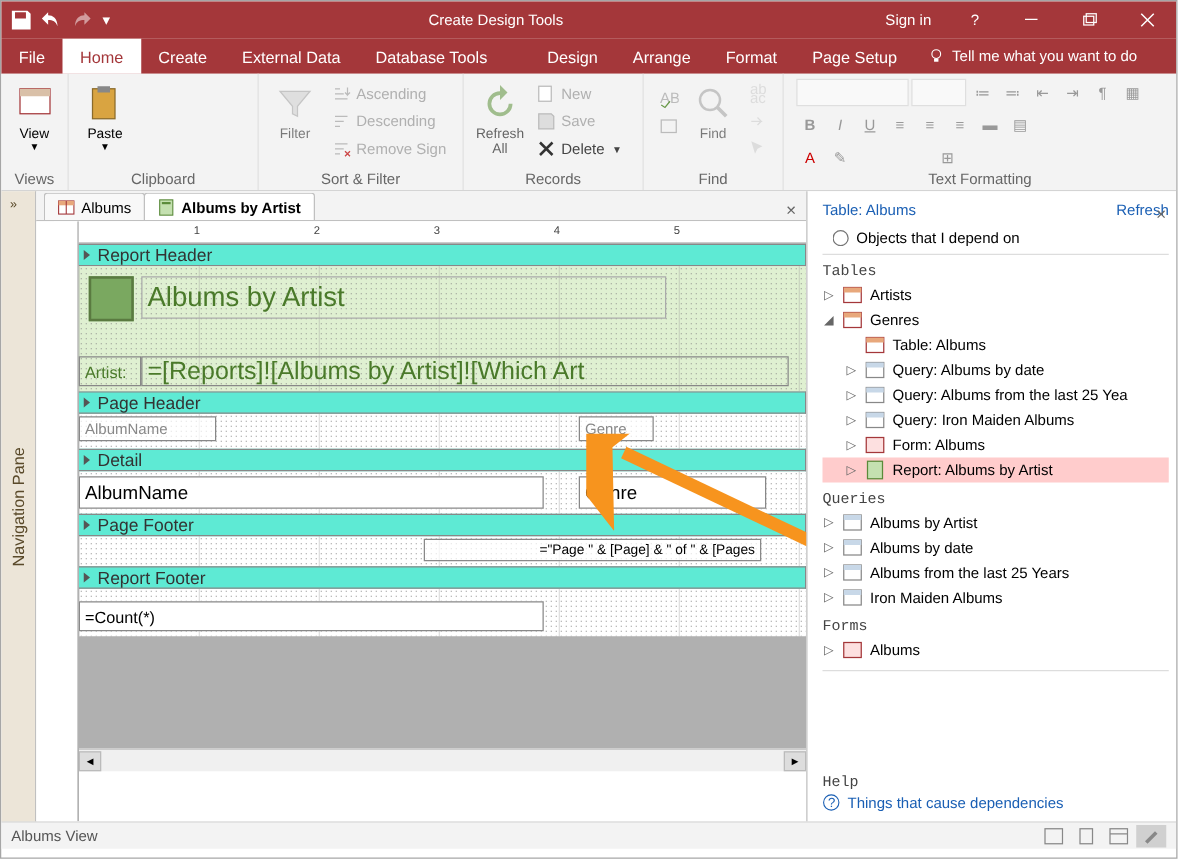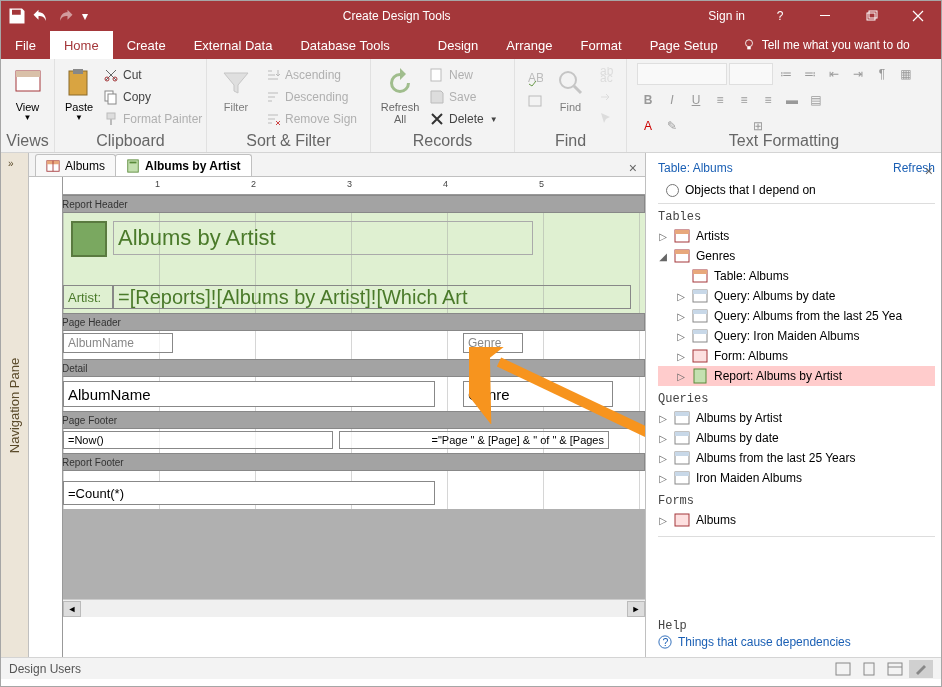--- a/index.html
+++ b/index.html
@@ -13,21 +13,21 @@
 .win-btns{display:flex;}
 .win-btn{width:46px;height:30px;display:flex;align-items:center;justify-content:center;cursor:pointer;}
 .win-btn svg{fill:#fff;}
 .signin{padding:0 12px;font-size:12px;}
 .tabs{height:28px;background:#a4373a;display:flex;align-items:stretch;}
 .tab{padding:0 14px;display:flex;align-items:center;color:#fff;cursor:pointer;font-size:13px;}
 .tab.active{background:#fff;color:#a4373a;}
 .tellme{display:flex;align-items:center;color:#fff;padding:0 10px;font-size:12px;gap:6px;}
 .ribbon{height:94px;background:#f3f3f3;border-bottom:1px solid #d4d4d4;display:flex;}
 .rgroup{border-right:1px solid #e1e1e1;padding:4px 8px 0 8px;display:flex;flex-direction:column;position:relative;}
-.rgroup-label{position:absolute;bottom:2px;left:0;right:0;text-align:center;color:#666;font-size:16px;}
+.rgroup-label{position:absolute;bottom:2px;left:0;right:0;text-align:center;color:#666;font-size:12px;}
 .rgroup-body{flex:1;display:flex;align-items:flex-start;gap:4px;}
 .rbig{width:42px;text-align:center;cursor:pointer;padding-top:4px;}
 .rbig-icon{width:32px;height:32px;margin:0 auto 2px;}
 .rbig-label{font-size:11px;line-height:12px;}
 .rstack{display:flex;flex-direction:column;gap:2px;padding-top:2px;}
 .rsmall{display:flex;align-items:center;gap:4px;padding:2px 4px;cursor:pointer;color:#444;font-size:12px;white-space:nowrap;}
 .rsmall.disabled{color:#b0b0b0;}
 .rsmall-icon{width:16px;height:16px;flex-shrink:0;}
 .fmtgroup{padding:4px 10px 16px;}
 .fmt-row{display:flex;align-items:center;gap:2px;margin-bottom:4px;}
@@ -41,21 +41,21 @@
 .design-area{flex:1;display:flex;flex-direction:column;}
 .doc-tabs{height:24px;background:#f3f3f3;display:flex;align-items:flex-end;padding-left:6px;border-bottom:1px solid #c0c0c0;}
 .doc-tab{height:22px;padding:0 10px;display:flex;align-items:center;gap:5px;border:1px solid #c0c0c0;border-bottom:none;background:#f8f8f8;cursor:pointer;font-size:12px;border-radius:3px 3px 0 0;margin-right:-1px;}
 .doc-tab.active{background:#fff;font-weight:bold;z-index:2;}
 .doc-tab-icon{width:14px;height:14px;}
 .doc-close{margin-left:auto;padding:0 8px;cursor:pointer;color:#666;font-size:14px;}
 .doc-tabs-bar{flex:1;display:flex;align-items:center;}
 .design-canvas{flex:1;background:#fff;position:relative;overflow:hidden;}
 .ruler-h{height:18px;background:#fff;border-bottom:1px solid #999;margin-left:34px;position:relative;font-size:9px;color:#444;}
 .ruler-num{position:absolute;top:2px;font-size:9px;}
-.section-band{height:18px;background:#a3a3a3;border:1px solid #888;border-left:none;margin-left:18px;display:flex;align-items:center;padding-left:4px;font-size:10px;color:#333;gap:4px;}
+.section-band{height:18px;background:#5eead4;border:1px solid #888;border-left:none;margin-left:34px;display:flex;align-items:center;padding-left:4px;font-size:14px;color:#333;gap:4px;}
 .section-band::before{content:"";width:0;height:0;border-left:5px solid #555;border-top:4px solid transparent;border-bottom:4px solid transparent;display:inline-block;margin-right:2px;}
 .section-body{margin-left:34px;position:relative;background-image:radial-gradient(circle,#888 0.5px,transparent 0.5px);background-size:4px 4px;}
 .ruler-v{position:absolute;left:14px;top:0;bottom:0;width:20px;background:#fff;border-right:1px solid #999;}
 .grid-overlay{position:absolute;inset:0;background-image:linear-gradient(to right,#999 1px,transparent 1px);background-size:96px 100%;pointer-events:none;opacity:0.4;}
 .rh-body{height:100px;background-color:#dff0d1;}
 .ctrl{position:absolute;border:1px solid #888;background:rgba(255,255,255,0.7);display:flex;align-items:center;padding:0 4px;overflow:hidden;}
 .rh-title{left:50px;top:8px;width:420px;height:34px;font-size:22px;color:#4a7a2a;background:transparent;border:1px solid #aaa;}
 .rh-icon{position:absolute;left:8px;top:8px;width:36px;height:36px;background:#7aa860;border:2px solid #5a7a40;}
 .rh-artist-lbl{left:0;top:72px;width:50px;height:24px;font-size:13px;color:#4a7a2a;background:transparent;}
 .rh-artist-val{left:50px;top:72px;width:518px;height:24px;font-size:20px;color:#4a7a2a;background:transparent;}
@@ -180,44 +180,20 @@
   <div class="rgroup" style="width:152px;">
     <div class="rgroup-body">
       <div class="rbig">
         <div class="rbig-icon"><svg viewBox="0 0 32 32">
               <rect x="6" y="4" width="18" height="24" fill="#d9a441" stroke="#8a6a2a"></rect>
               <rect x="10" y="2" width="10" height="5" fill="#888"></rect>
             </svg></div>
         <div class="rbig-label">Paste</div>
         <div style="font-size:8px;">▼</div>
       </div>
-      <div class="rstack">
-        <div class="rsmall">
-            <svg class="rsmall-icon" viewBox="0 0 16 16">
-              <path d="M3 3l10 10M13 3L3 13" stroke="#666"></path>
-              <circle cx="4" cy="12" r="2" fill="none" stroke="#a4373a"></circle>
-              <circle cx="12" cy="12" r="2" fill="none" stroke="#a4373a"></circle>
-            </svg>
-            <span>Cut</span>
-          </div>
-        <div class="rsmall">
-            <svg class="rsmall-icon" viewBox="0 0 16 16">
-              <rect x="2" y="2" width="8" height="10" fill="#fff" stroke="#888"></rect>
-              <rect x="5" y="5" width="8" height="10" fill="#fff" stroke="#888"></rect>
-            </svg>
-            <span>Copy</span>
-          </div>
-        <div class="rsmall disabled">
-            <svg class="rsmall-icon" viewBox="0 0 16 16">
-              <rect x="4" y="2" width="8" height="6" fill="#ddd" stroke="#bbb"></rect>
-              <rect x="7" y="8" width="2" height="6" fill="#bbb"></rect>
-            </svg>
-            <span>Format Painter</span>
-          </div>
-      </div>
     </div>
     <div class="rgroup-label">Clipboard</div>
   </div>
   <div class="rgroup" style="width:164px;">
     <div class="rgroup-body">
       <div class="rbig" style="opacity:0.5;">
         <div class="rbig-icon"><svg viewBox="0 0 32 32">
               <path d="M4 6h24l-10 12v8l-4-2v-6z" fill="#ccc" stroke="#999"></path>
             </svg></div>
         <div class="rbig-label">Filter</div>
@@ -411,21 +387,20 @@
       <div class="section-band">Detail</div>
       <div class="section-body det-body">
         <div class="grid-overlay"></div>
         <div class="ctrl det-album">AlbumName</div>
         <div class="ctrl det-genre">Genre</div>
       </div>
 
       <div class="section-band">Page Footer</div>
       <div class="section-body pf-body">
         <div class="grid-overlay"></div>
-        <div class="ctrl pf-now">=Now()</div>
         <div class="ctrl pf-page">="Page " &amp; [Page] &amp; " of " &amp; [Pages</div>
       </div>
 
       <div class="section-band">Report Footer</div>
       <div class="section-body rf-body">
         <div class="grid-overlay"></div>
         <div class="ctrl rf-count">=Count(*)</div>
       </div>
 
       <div class="canvas-grey"></div>
@@ -575,21 +550,21 @@
             <circle cx="8" cy="8" r="7" fill="none" stroke="#1a5fb4"></circle>
             <text x="5" y="12" font-size="10" fill="#1a5fb4">?</text>
           </svg>
         <span>Things that cause dependencies</span>
       </div>
     </div>
   </div>
 </div>
 
 <div class="statusbar">
-  <span>Design Users</span>
+  <span>Albums View</span>
   <div class="status-right">
     <div class="status-btn">
         <svg width="16" height="14" viewBox="0 0 16 14">
           <rect x="1" y="1" width="14" height="12" fill="none" stroke="#888"></rect>
         </svg>
       </div>
     <div class="status-btn">
         <svg width="16" height="14" viewBox="0 0 16 14">
           <rect x="3" y="1" width="10" height="12" fill="none" stroke="#888"></rect>
         </svg>

